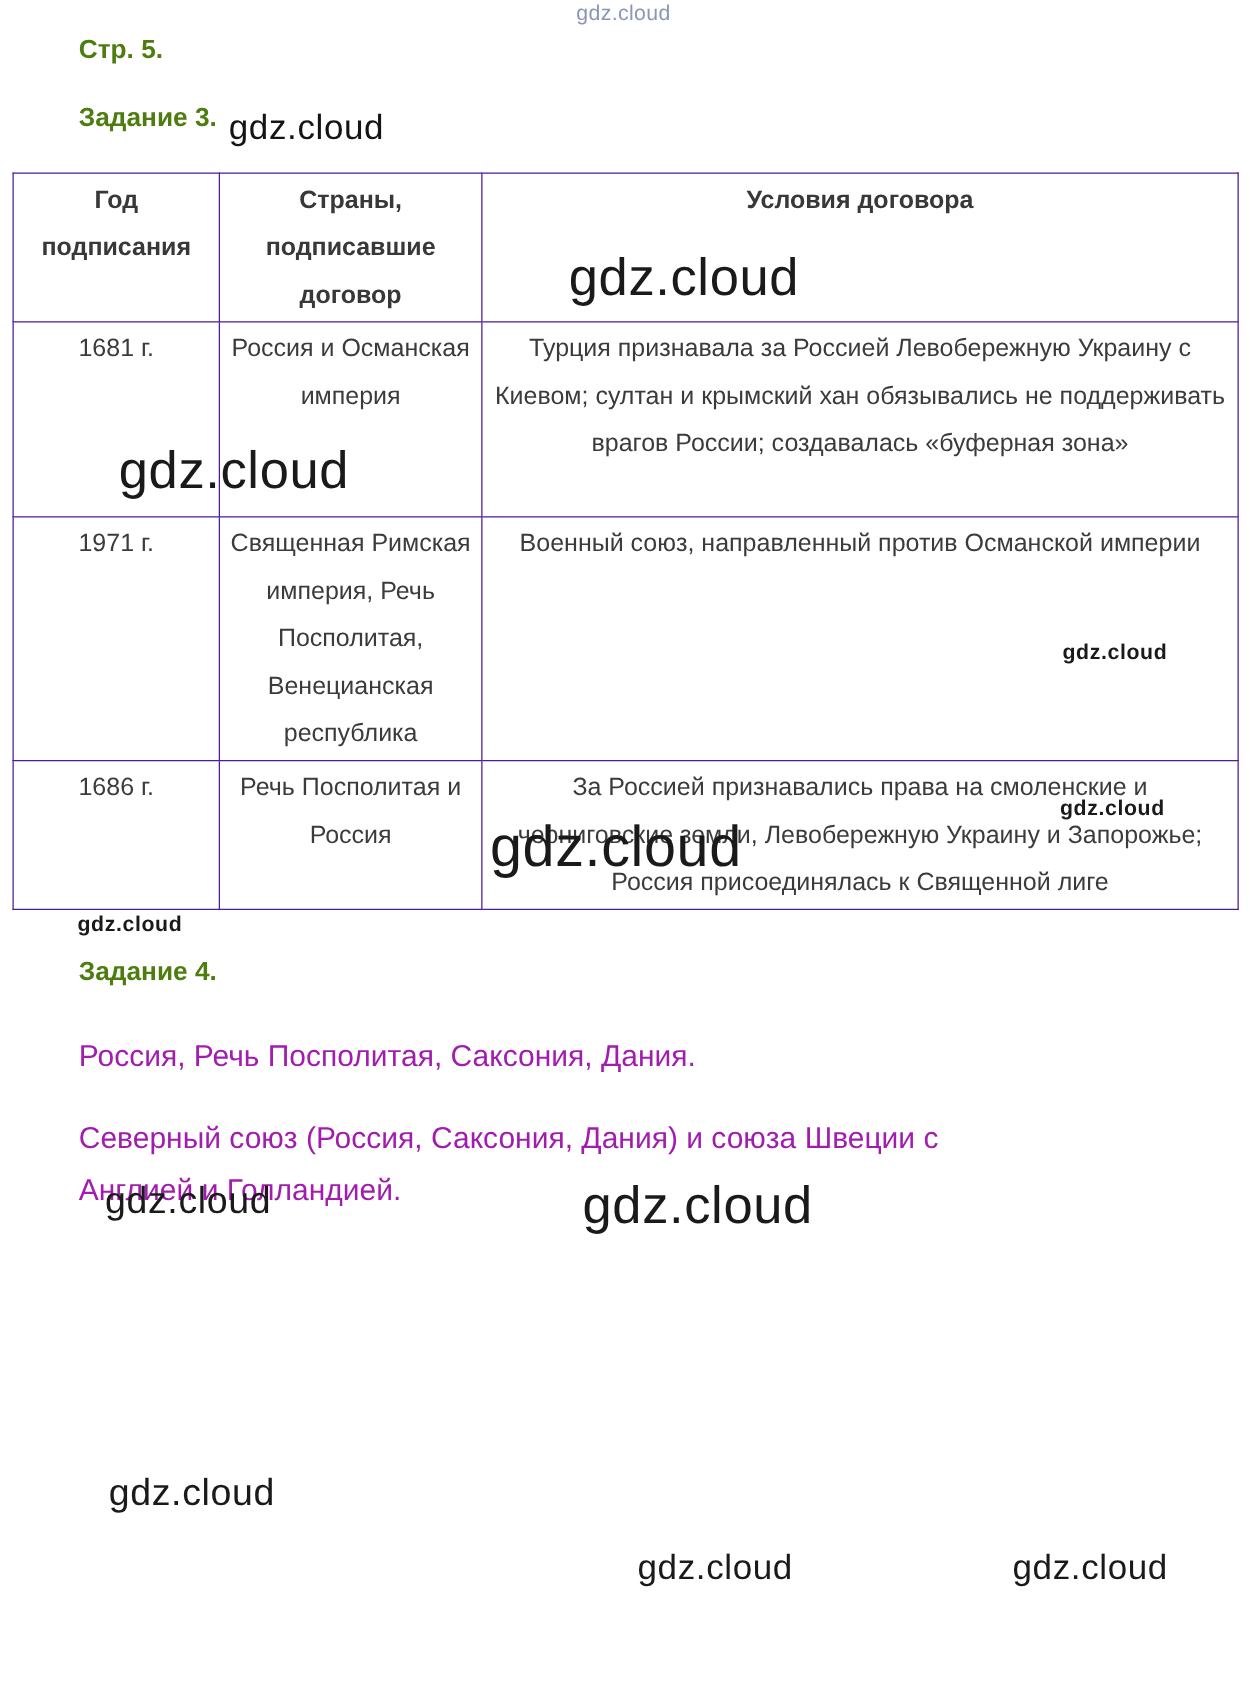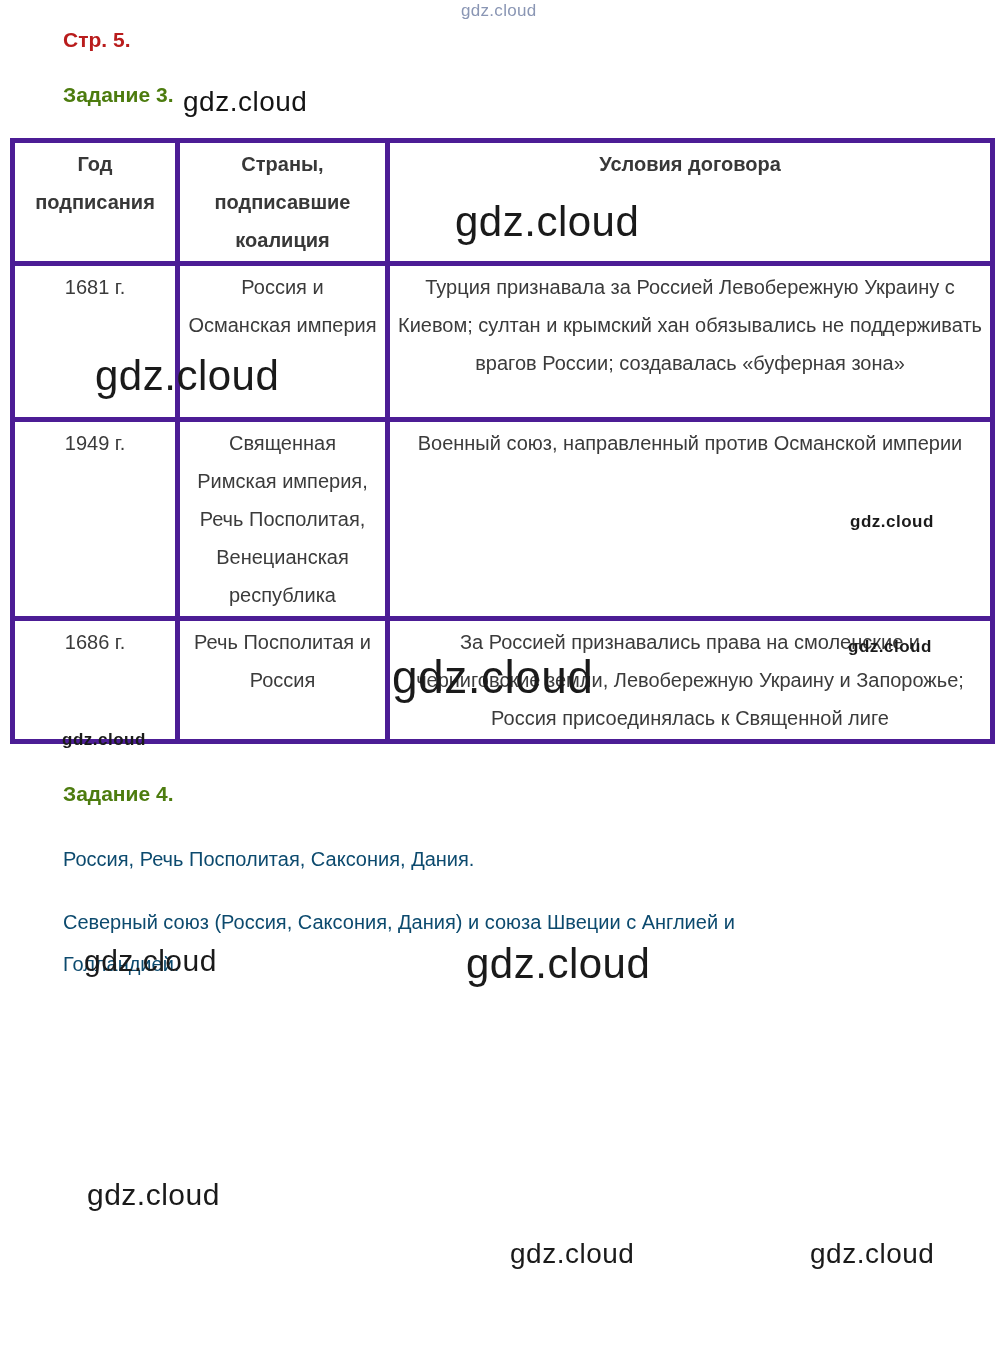--- a/index.html
+++ b/index.html
@@ -32,35 +32,35 @@
   .wm-r3-small-left  { left:62px;  top:730px;  font-size:17px; font-weight:700; }
   .wm-r5-left        { left:84px;  top:944px;  font-size:30px; }
   .wm-r5-center      { left:466px; top:940px;  font-size:42px; }
   .wm-task4          { left:87px;  top:1178px; font-size:30px; }
   .wm-b1             { left:510px; top:1238px; font-size:28px; }
   .wm-b2             { left:810px; top:1238px; font-size:28px; }
 
   
   .page-label {
     margin:28px 0 0 63px;
-    font-size:21px; font-weight:700; color:#b91c1c;
+    font-size:21px; font-weight:700; color:#4d7c0f;
   }
   .task-label { font-size:21px; font-weight:700; color:#4d7c0f; }
   .task3 { margin:31px 0 0 63px; }
   .task4 { margin:38px 0 0 63px; }
 
   
   table.treaties {
     border-collapse:collapse;
     table-layout:fixed;
     width:980px;
     margin:31px 0 0 10px;
   }
   table.treaties th, table.treaties td {
-    border:5px solid #4c1d95;
+    border:1px solid #4c1d95;
     vertical-align:top;
     text-align:center;
     font-size:20px;
     line-height:38px;
     color:#3b3b3b;
     padding:2px 8px;
     overflow:hidden;
   }
   table.treaties th { font-weight:700; color:#383838; }
   col.c-year      { width:165px; }
@@ -72,21 +72,21 @@
 
   tr.hrow { height:118px; }
   tr.r0 { height:156px; }
   tr.r1 { height:156px; }
   tr.r2 { height:194px; }
   tr.r3 { height:118px; }
   tr.r4 { height:118px; }
   tr.r5 { height:118px; }
 
   
-  .answer { margin-left:63px; font-size:20px; color:#0c4a6e; }
+  .answer { margin-left:63px; font-size:24px; color:#a21caf; }
   .a1 { margin-top:42px; }
   .a2 { margin-top:30px; line-height:42px; max-width:780px; }
 </style>
 </head>
 <body>
 
 <div class="page">
 
   <div class="wm wm-top">gdz.cloud</div>
   <div class="wm wm-task3">gdz.cloud</div>
@@ -107,32 +107,32 @@
 
   <table class="treaties">
     <colgroup>
       <col class="c-year">
       <col class="c-countries">
       <col class="c-cond">
     </colgroup>
     <thead>
       <tr class="hrow">
         <th class="h-year">Год подписания</th>
-        <th class="h-countries">Страны, подписавшие коалиция</th>
+        <th class="h-countries">Страны, подписавшие договор</th>
         <th class="h-cond">Условия договора</th>
       </tr>
     </thead>
     <tbody>
       <tr class="r1">
         <td class="d-year">1681 г.</td>
         <td class="d-countries">Россия и Османская империя</td>
         <td class="d-cond">Турция признавала за Россией Левобережную Украину с Киевом; султан и крымский хан обязывались не поддерживать врагов России; создавалась «буферная зона»</td>
       </tr>
       <tr class="r2">
-        <td class="d-year">1949 г.</td>
+        <td class="d-year">1971 г.</td>
         <td class="d-countries">Священная Римская империя, Речь Посполитая, Венецианская республика</td>
         <td class="d-cond">Военный союз, направленный против Османской империи</td>
       </tr>
       <tr class="r3">
         <td class="d-year">1686 г.</td>
         <td class="d-countries">Речь Посполитая и Россия</td>
         <td class="d-cond">За Россией признавались права на смоленские и черниговские земли, Левобережную Украину и Запорожье; Россия присоединялась к Священной лиге</td>
       </tr>
     </tbody>
   </table>

